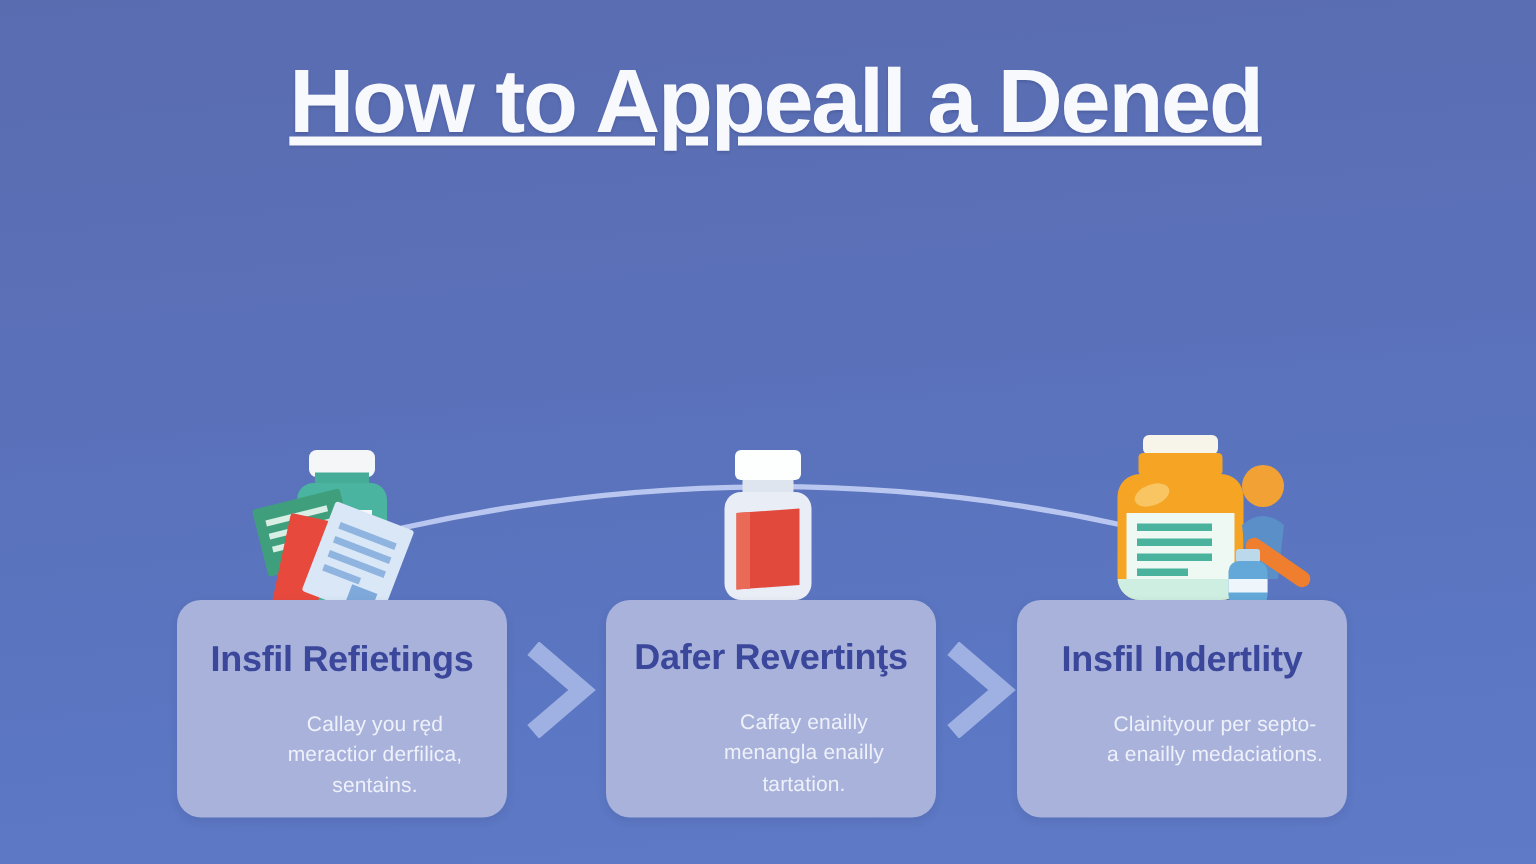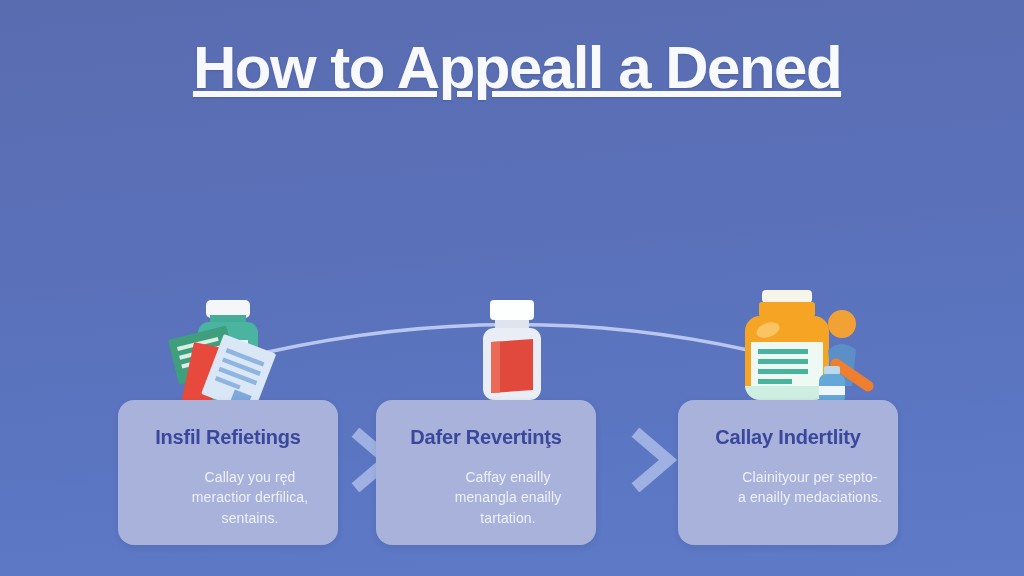--- a/index.html
+++ b/index.html
@@ -15,23 +15,23 @@
   }
   .connector{position:absolute;left:0;top:0;width:1024px;height:576px;}
   .icon-wrap{position:absolute;}
   .cards{position:absolute;left:0;top:400px;width:1024px;height:146px;}
   .card{
     position:absolute;top:0;width:220px;height:145px;border-radius:16px;
     background:#a8b2db;box-shadow:0 2px 6px rgba(40,50,100,.12);
     display:flex;flex-direction:column;align-items:center;box-sizing:border-box;
     padding:26px 16px 14px 16px;text-align:center;
   }
-  .card-1{left:118px;} .card-2{left:376px;} .card-3{left:678px;}
+  .card-1{left:118px;} .card-2{left:404px;justify-content:center;} .card-3{left:678px;}
   .card-title{
-    color:#3a479b;font-weight:700;font-size:20px;letter-spacing:-.2px;margin-bottom:18px;
+    color:#3a479b;font-weight:700;font-size:24px;letter-spacing:-.2px;margin-bottom:18px;
   }
   .card-body{
     color:#eef1fa;font-size:14px;line-height:1.45;letter-spacing:.1px;max-width:196px;margin-left:44px;
   }
   .chevron{position:absolute;top:428px;width:52px;height:64px;}
   .chevron-1{left:348px;} .chevron-2{left:628px;}
 </style>
 </head>
 <body>
 
@@ -112,18 +112,18 @@
   <div class="cards">
     <div class="card card-1">
       <div class="card-title">Insfil Refietings</div>
       <div class="card-body">Callay you ręd meractior derfilica, sentains.</div>
     </div>
     <div class="card card-2">
       <div class="card-title">Dafer Revertinţs</div>
       <div class="card-body">Caffay enailly menangla enailly tartation.</div>
     </div>
     <div class="card card-3">
-      <div class="card-title">Callay Indertlity</div>
+      <div class="card-title">Insfil Indertlity</div>
       <div class="card-body">Clainityour per septo- a enailly medaciations.</div>
     </div>
   </div>
 
 </div>
 
 </body></html>

